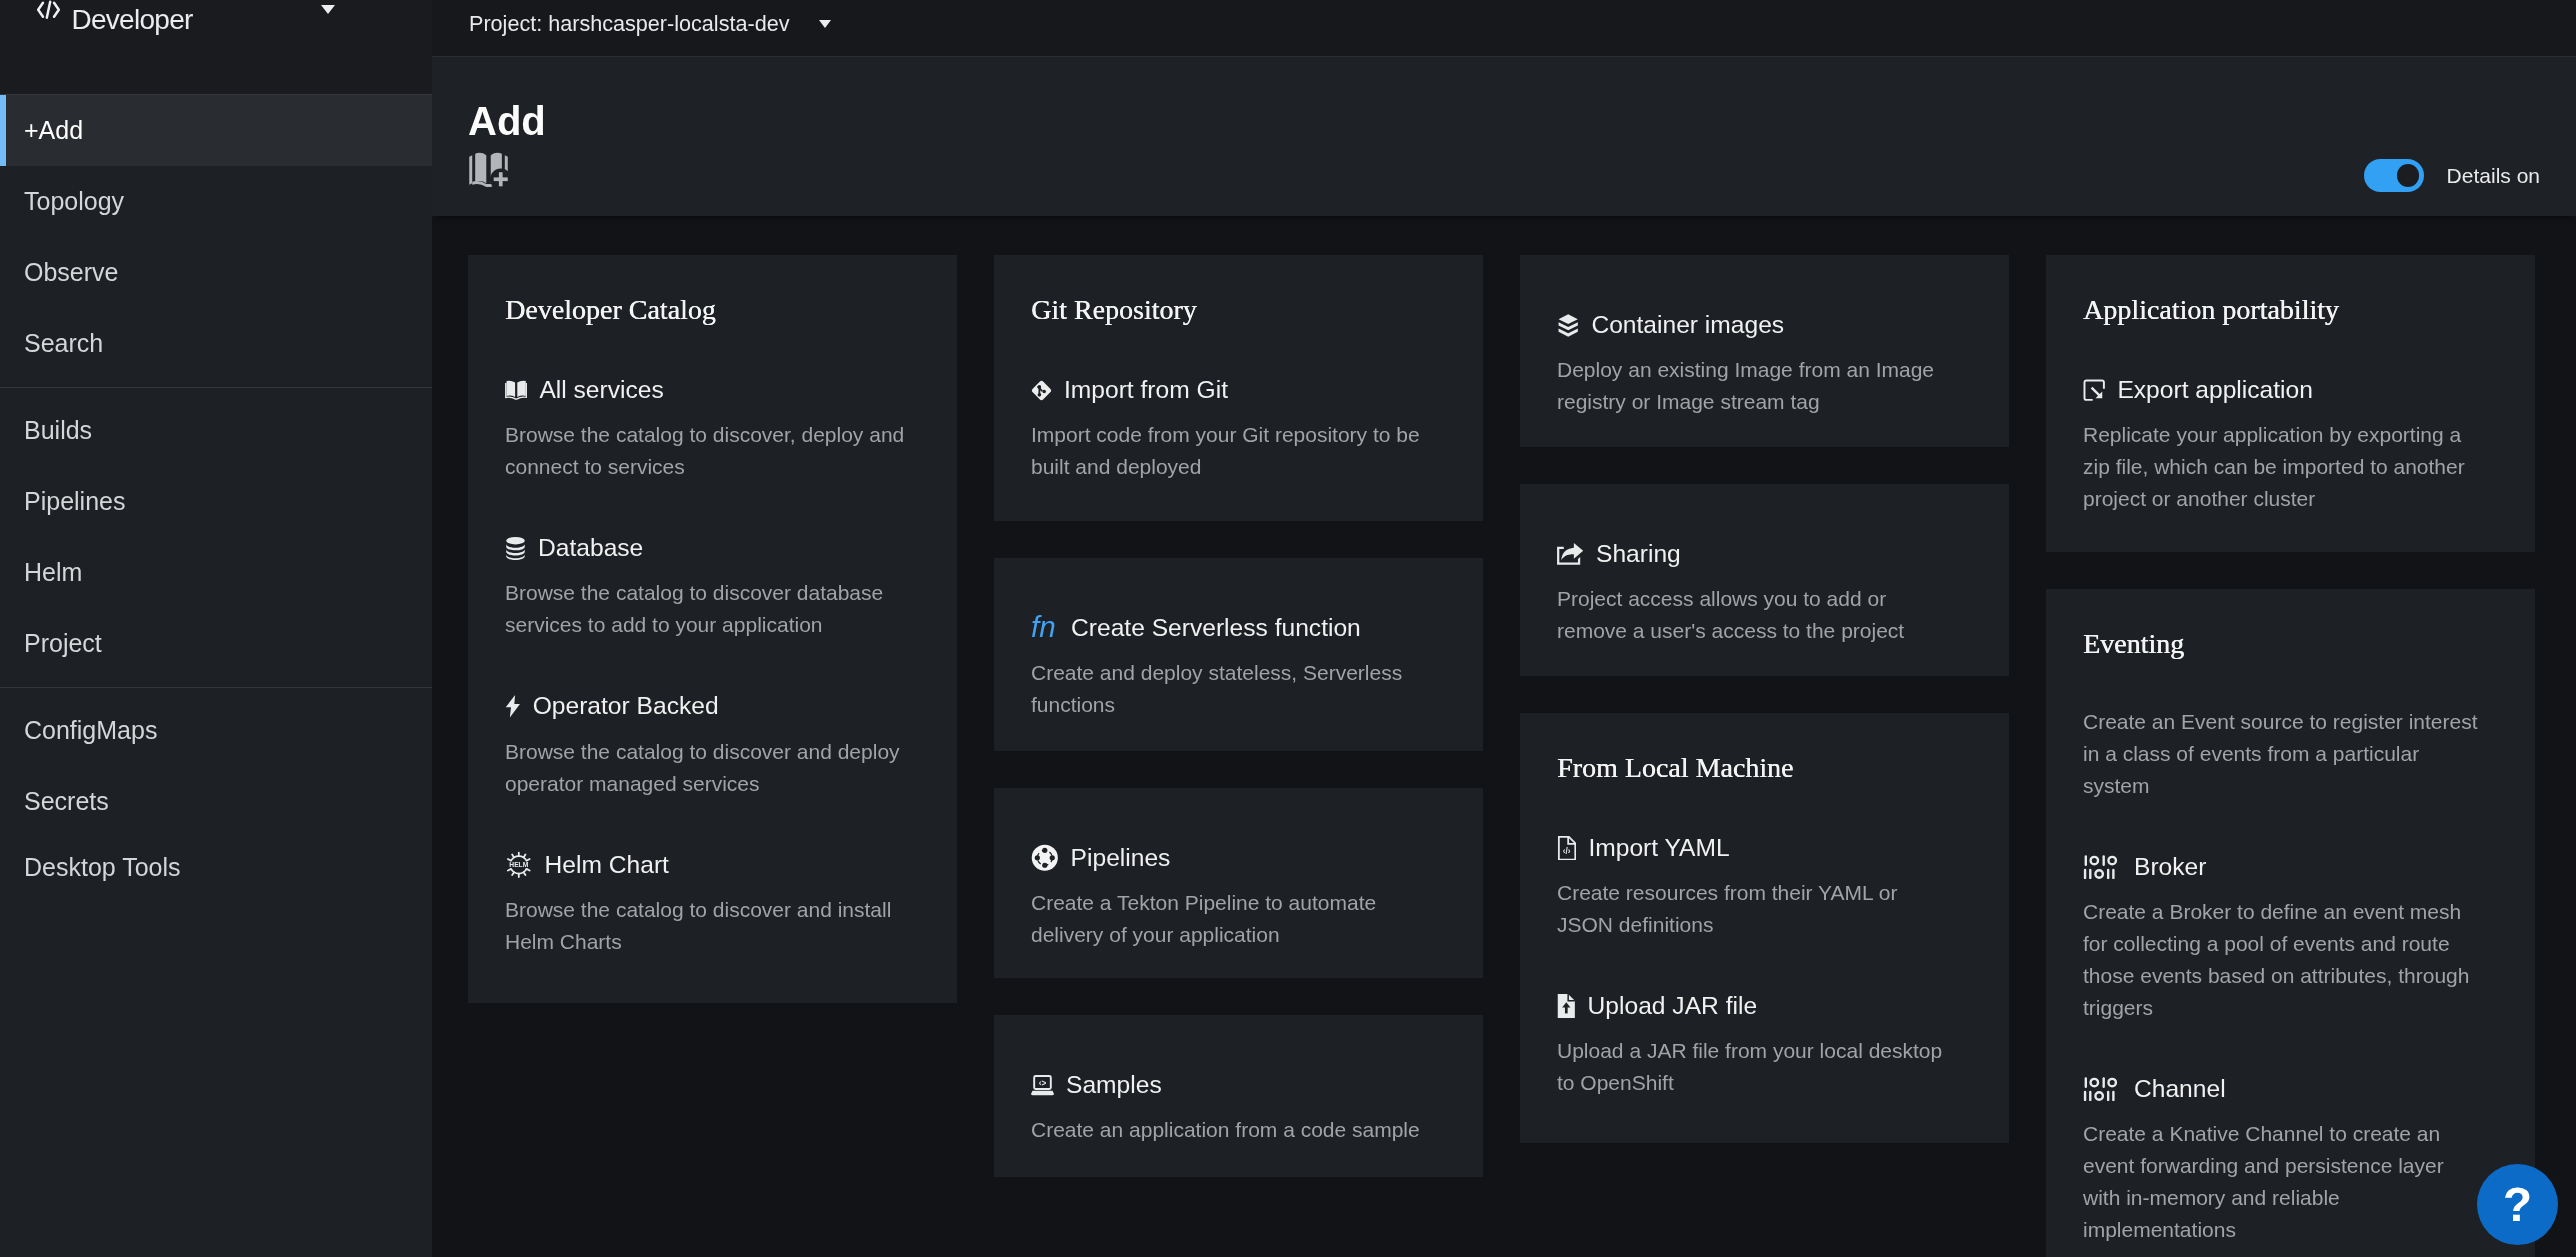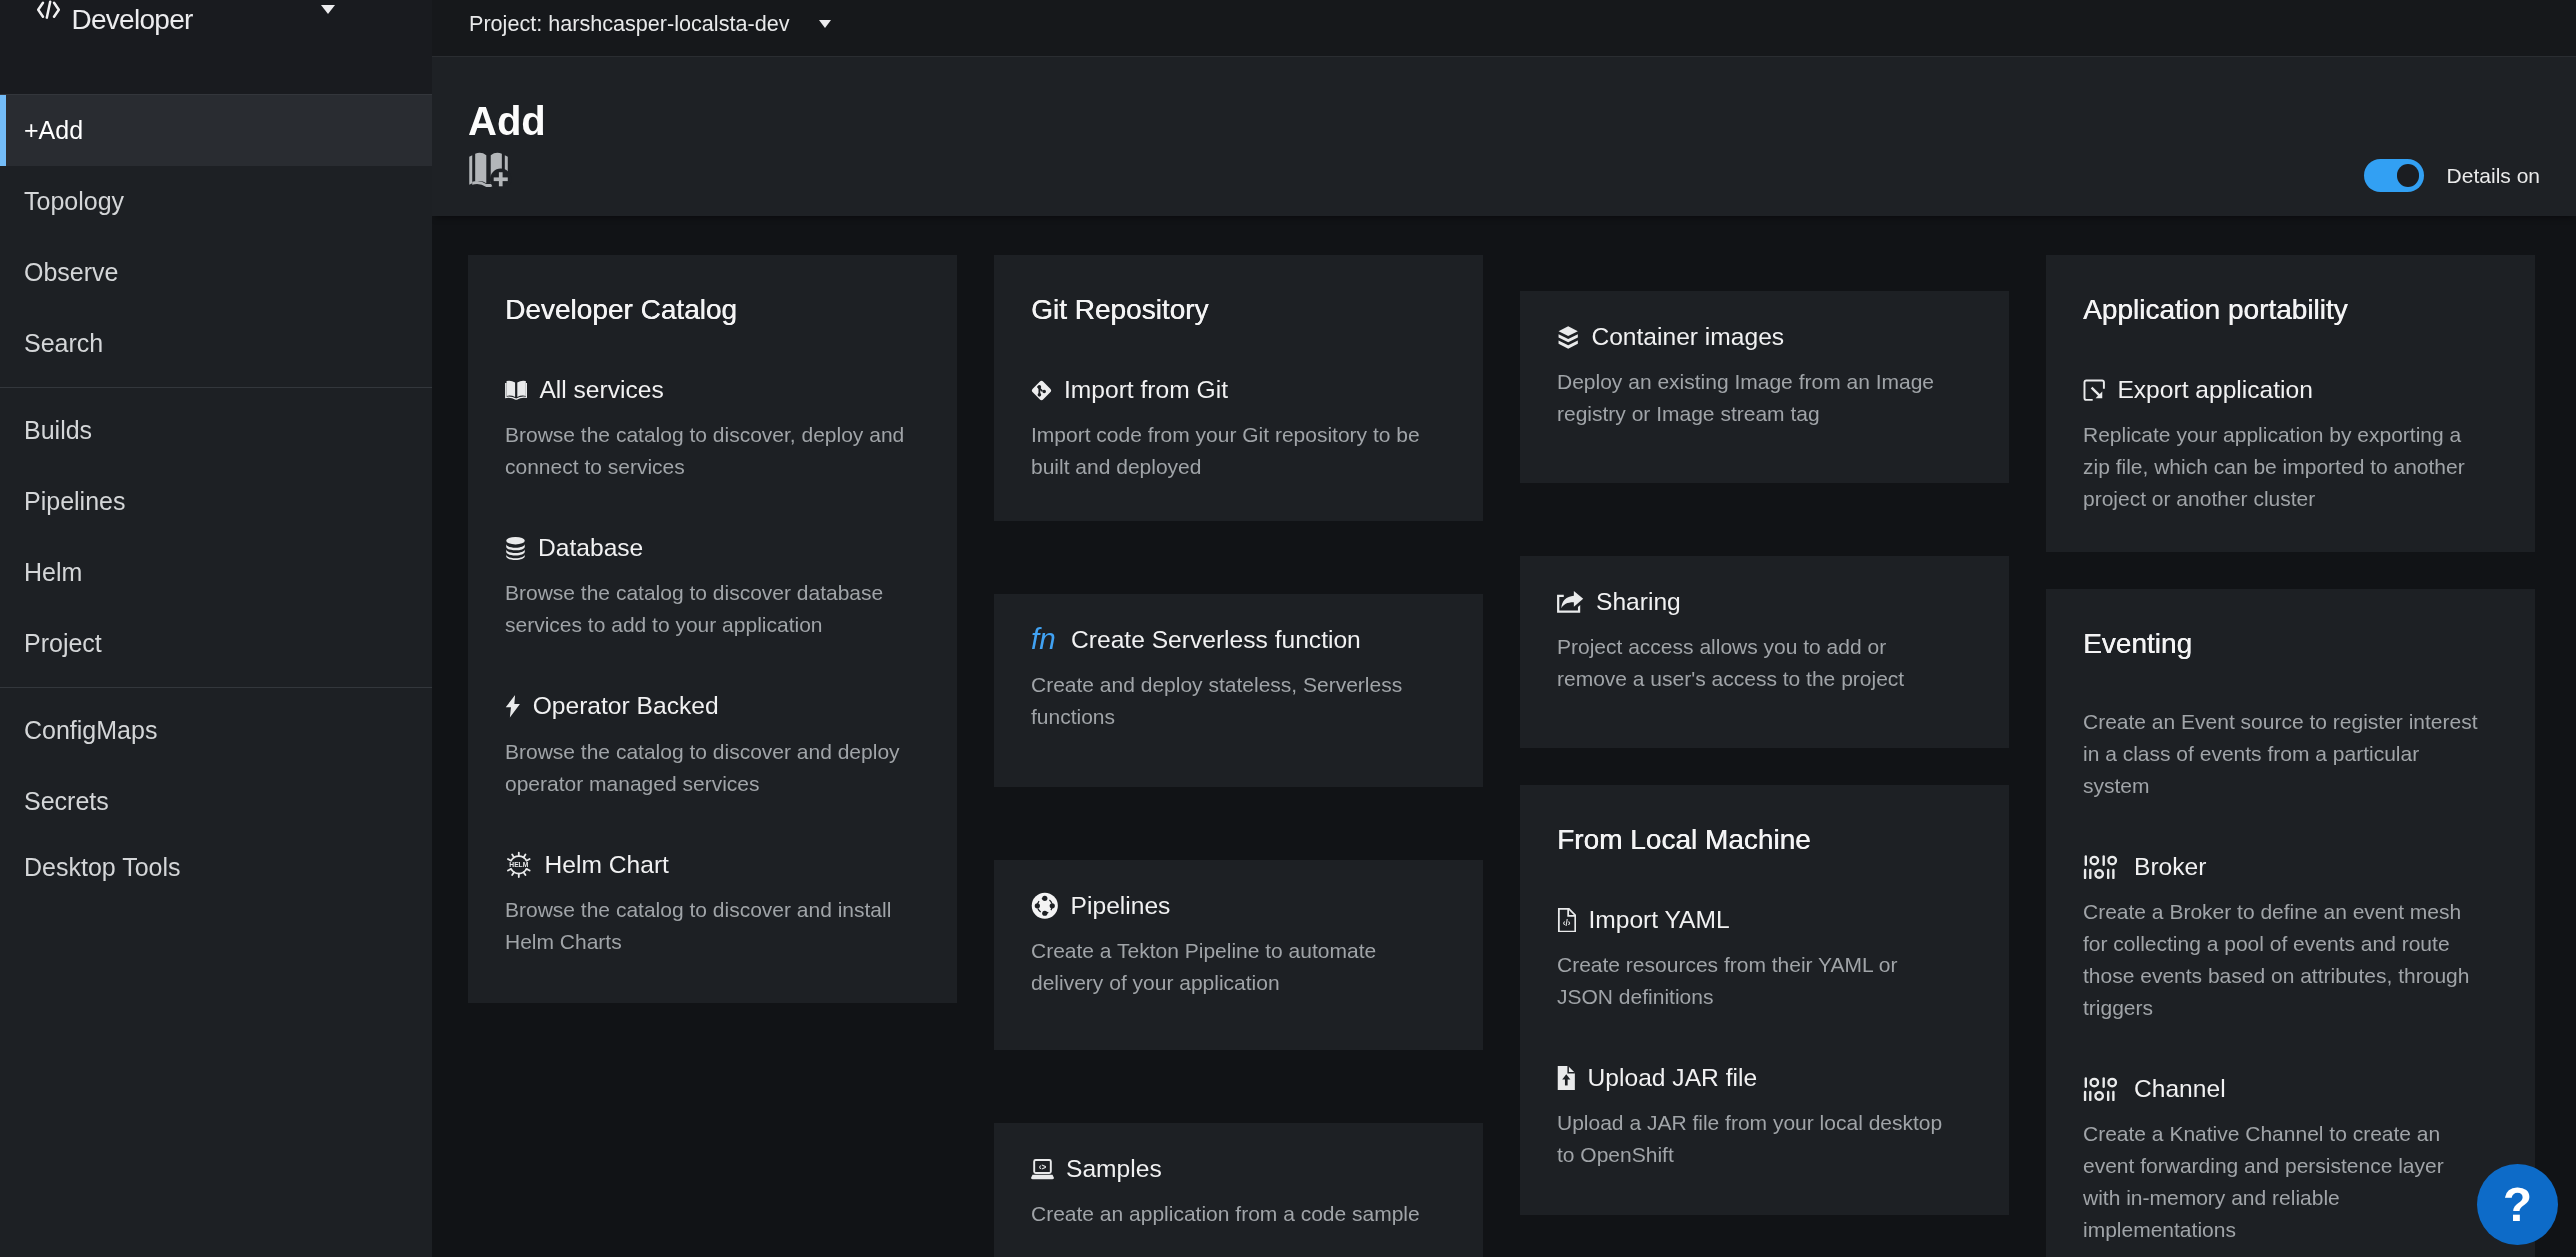--- a/index.html
+++ b/index.html
@@ -20,22 +20,22 @@
 .hdr h1 { position:absolute; left:36px; top:42px; font-size:40px; font-weight:bold; color:#fcfcfc; }
 .hdr .bookplus { position:absolute; left:34px; top:93px; }
 .hdr .right { position:absolute; right:36px; top:102px; display:flex; align-items:center; }
 .hdr .dtext { color:#eaeaea; font-size:21px; margin-left:22.4px; }
 .switch { width:60px; height:33px; border-radius:16.4px; background:#32a0f3; position:relative; }
 .switch .knob { position:absolute; right:5.2px; top:5.2px; width:22.4px; height:22.4px; border-radius:50%; background:#1b1d21; }
 .content { position:absolute; left:432px; right:0; top:216px; bottom:0; background:#111316; overflow:hidden; padding:39px 36px 0 36px; }
 .cols { display:flex; gap:37px; }
 .col { width:489px; display:flex; flex-direction:column; gap:37px; }
 .card { background:#1d2024; padding:34px 37px 0 37px; overflow:hidden; }
-.card.noti { padding-top:28px;margin-top:36px; }
-.ctitle { font-size:28px; font-weight:normal; color:#f4f4f5; line-height:42px; margin-bottom:41px; text-shadow:0.4px 0 0 #f4f4f5; }
+.card.noti { padding-top:52px; }
+.ctitle { font-size:28px; font-weight:normal; color:#f4f4f5; line-height:42px; margin-bottom:41px; text-shadow:0.4px 0 0 #f4f4f5;font-family:Liberation Serif, serif; }
 .it { margin-bottom:47px; }
 .it:last-child { margin-bottom:0; }
 .ithead { display:flex; align-items:center; height:36px; }
 .ithead .ic { flex:none; display:flex; align-items:center; }
 .ithead .t { font-size:24.6px; color:#f1f1f2; margin-left:12px; white-space:nowrap; }
 .desc { margin-top:11.2px; font-size:21px; line-height:32px; color:#a0a4a8; }
 .help { position:absolute; left:2477px; top:1164px; width:81px; height:81px; border-radius:50%; background:#0d6bc8; z-index:5; color:#fff; font-size:48px; font-weight:bold; display:flex; align-items:center; justify-content:center; }
 svg { display:block; }
 </style>
 </head>

